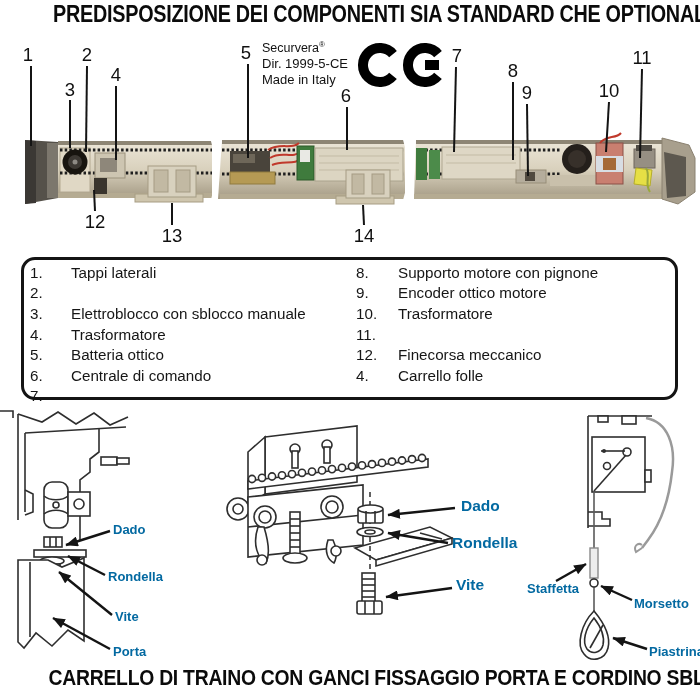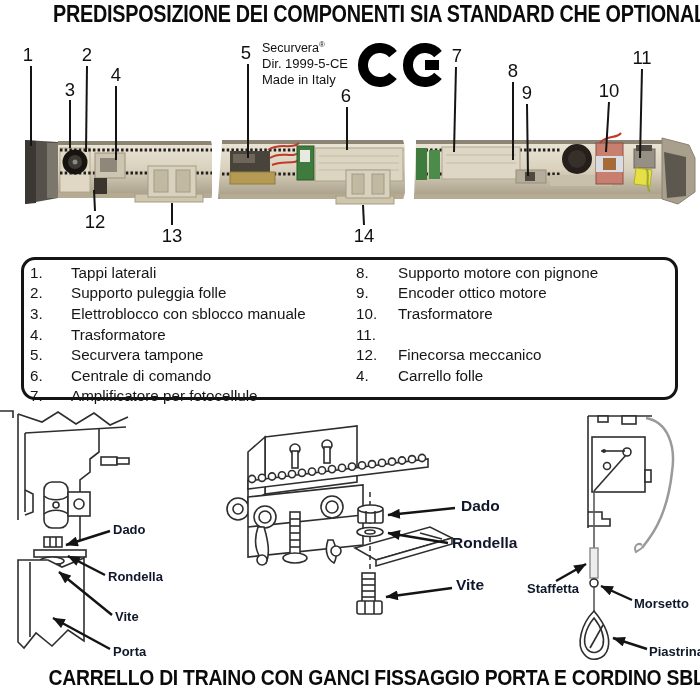--- a/index.html
+++ b/index.html
@@ -19,21 +19,21 @@
   .co{position:absolute;transform:translate(-50%,-50%);font-size:18.5px;color:#101010;}
   .legend{position:absolute;left:21px;top:257px;width:651px;height:137px;
           border:3px solid #141414;border-radius:14px;background:#fff;}
   .lcol{position:absolute;top:2px;}
   .col-l{left:6px;}
   .col-r{left:332px;}
   .lrow{display:flex;align-items:center;height:20.6px;font-size:15.2px;color:#161616;}
   .lnum{display:inline-block;}
   .col-l .lnum{width:41px;}
   .col-r .lnum{width:42px;}
-  .pl{position:absolute;font-weight:bold;color:#0f172a;white-space:nowrap;line-height:14px;}
+  .pl{position:absolute;font-weight:bold;color:#0369a1;white-space:nowrap;line-height:14px;}
   .f13{font-size:13px;}
   .f15{font-size:15.5px;}
   .f12{font-size:13px;}
   svg .belt{stroke:#1e1e1e;stroke-width:3.2;stroke-dasharray:2.5 2.2;fill:none;}
   svg .ln{stroke:#2e2e2e;stroke-width:1.6;fill:none;}
   svg .fw{fill:#fff;stroke:#2e2e2e;stroke-width:1.6;}
   svg .arrow{stroke:#141414;stroke-width:2.4;fill:none;marker-end:url(#ah);}
   svg .cl{stroke:#141414;stroke-width:2;fill:none;}
 </style>
 </head>
@@ -336,41 +336,39 @@
 <div class="co" style="left:364px;top:236px">14</div>
 
 <div class="legend">
   <div class="lcol col-l">
     <div class="lrow">
           <span class="lnum">1.</span>
           <span class="ltxt">Tappi laterali</span>
         </div>
     <div class="lrow">
           <span class="lnum">2.</span>
-          <span class="ltxt">Supporto puleggia folle</span>
         </div>
     <div class="lrow">
           <span class="lnum">3.</span>
           <span class="ltxt">Elettroblocco con sblocco manuale</span>
         </div>
     <div class="lrow">
           <span class="lnum">4.</span>
           <span class="ltxt">Trasformatore</span>
         </div>
     <div class="lrow">
           <span class="lnum">5.</span>
-          <span class="ltxt">Securvera tampone</span>
+          <span class="ltxt">Batteria ottico</span>
         </div>
     <div class="lrow">
           <span class="lnum">6.</span>
           <span class="ltxt">Centrale di comando</span>
         </div>
     <div class="lrow">
           <span class="lnum">7.</span>
-          <span class="ltxt">Amplificatore per fotocellule</span>
         </div>
   </div>
   <div class="lcol col-r">
     <div class="lrow">
           <span class="lnum">8.</span>
           <span class="ltxt">Supporto motore con pignone</span>
         </div>
     <div class="lrow">
           <span class="lnum">9.</span>
           <span class="ltxt">Encoder ottico motore</span>

